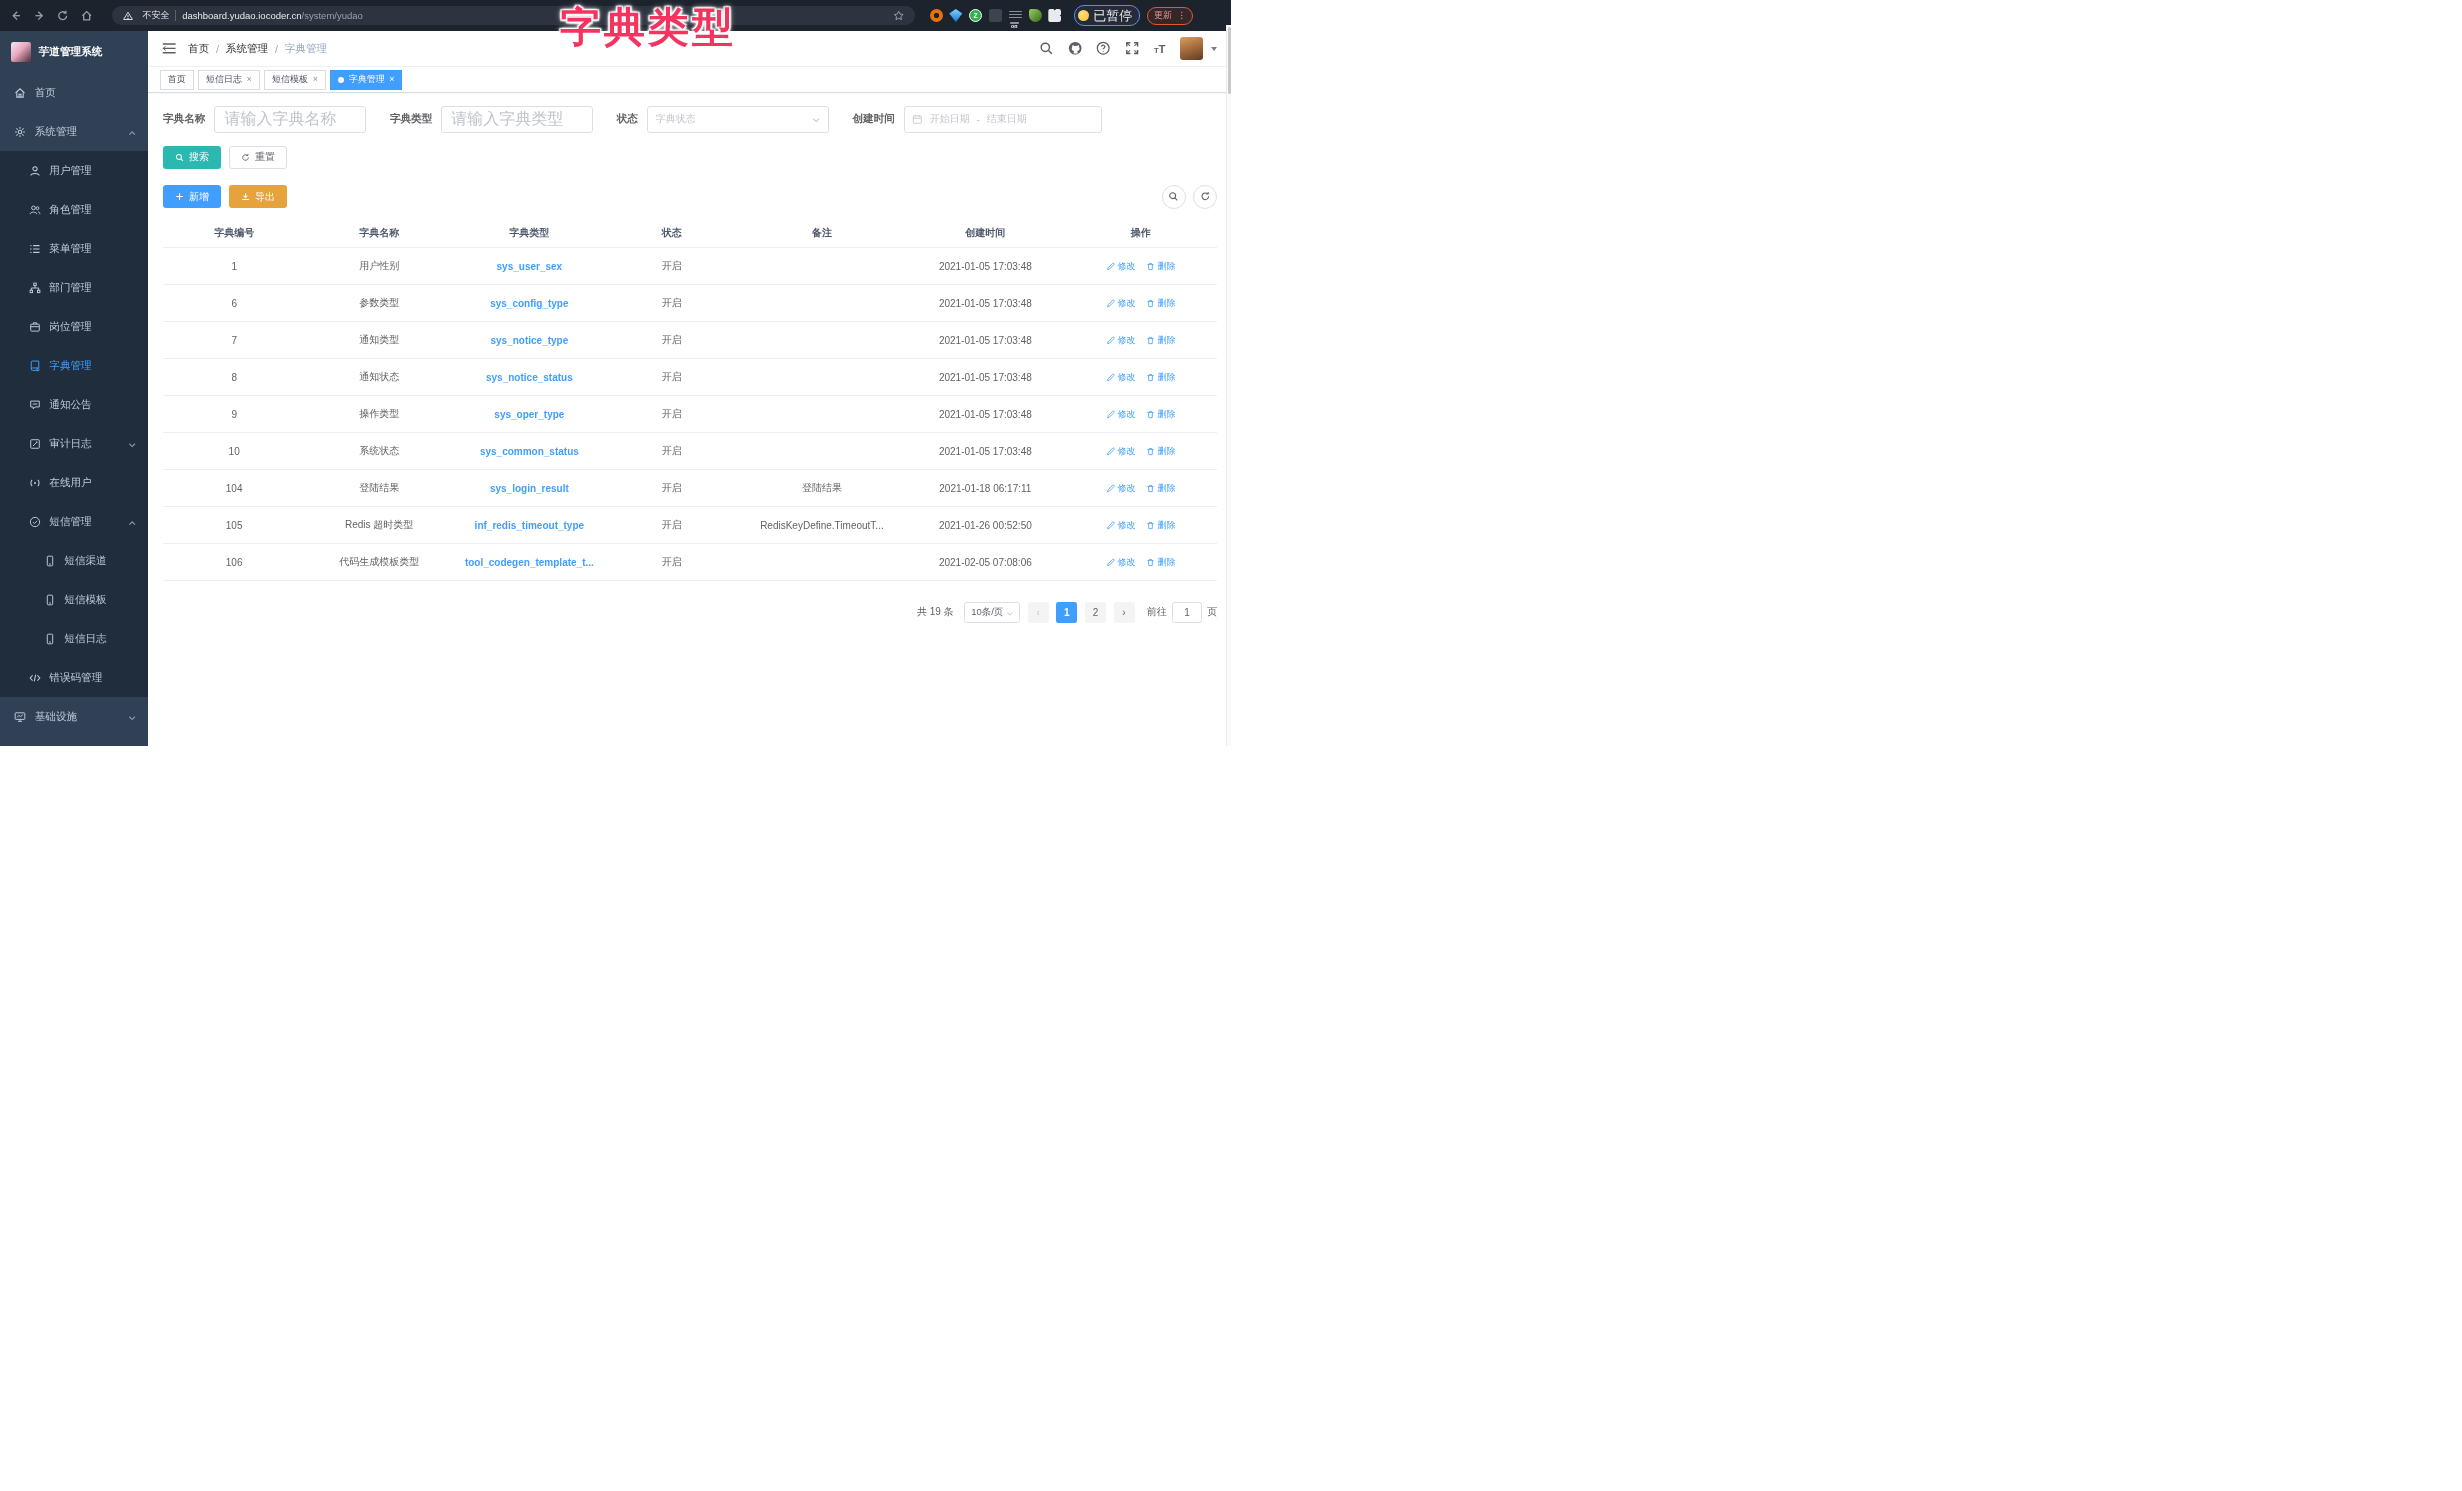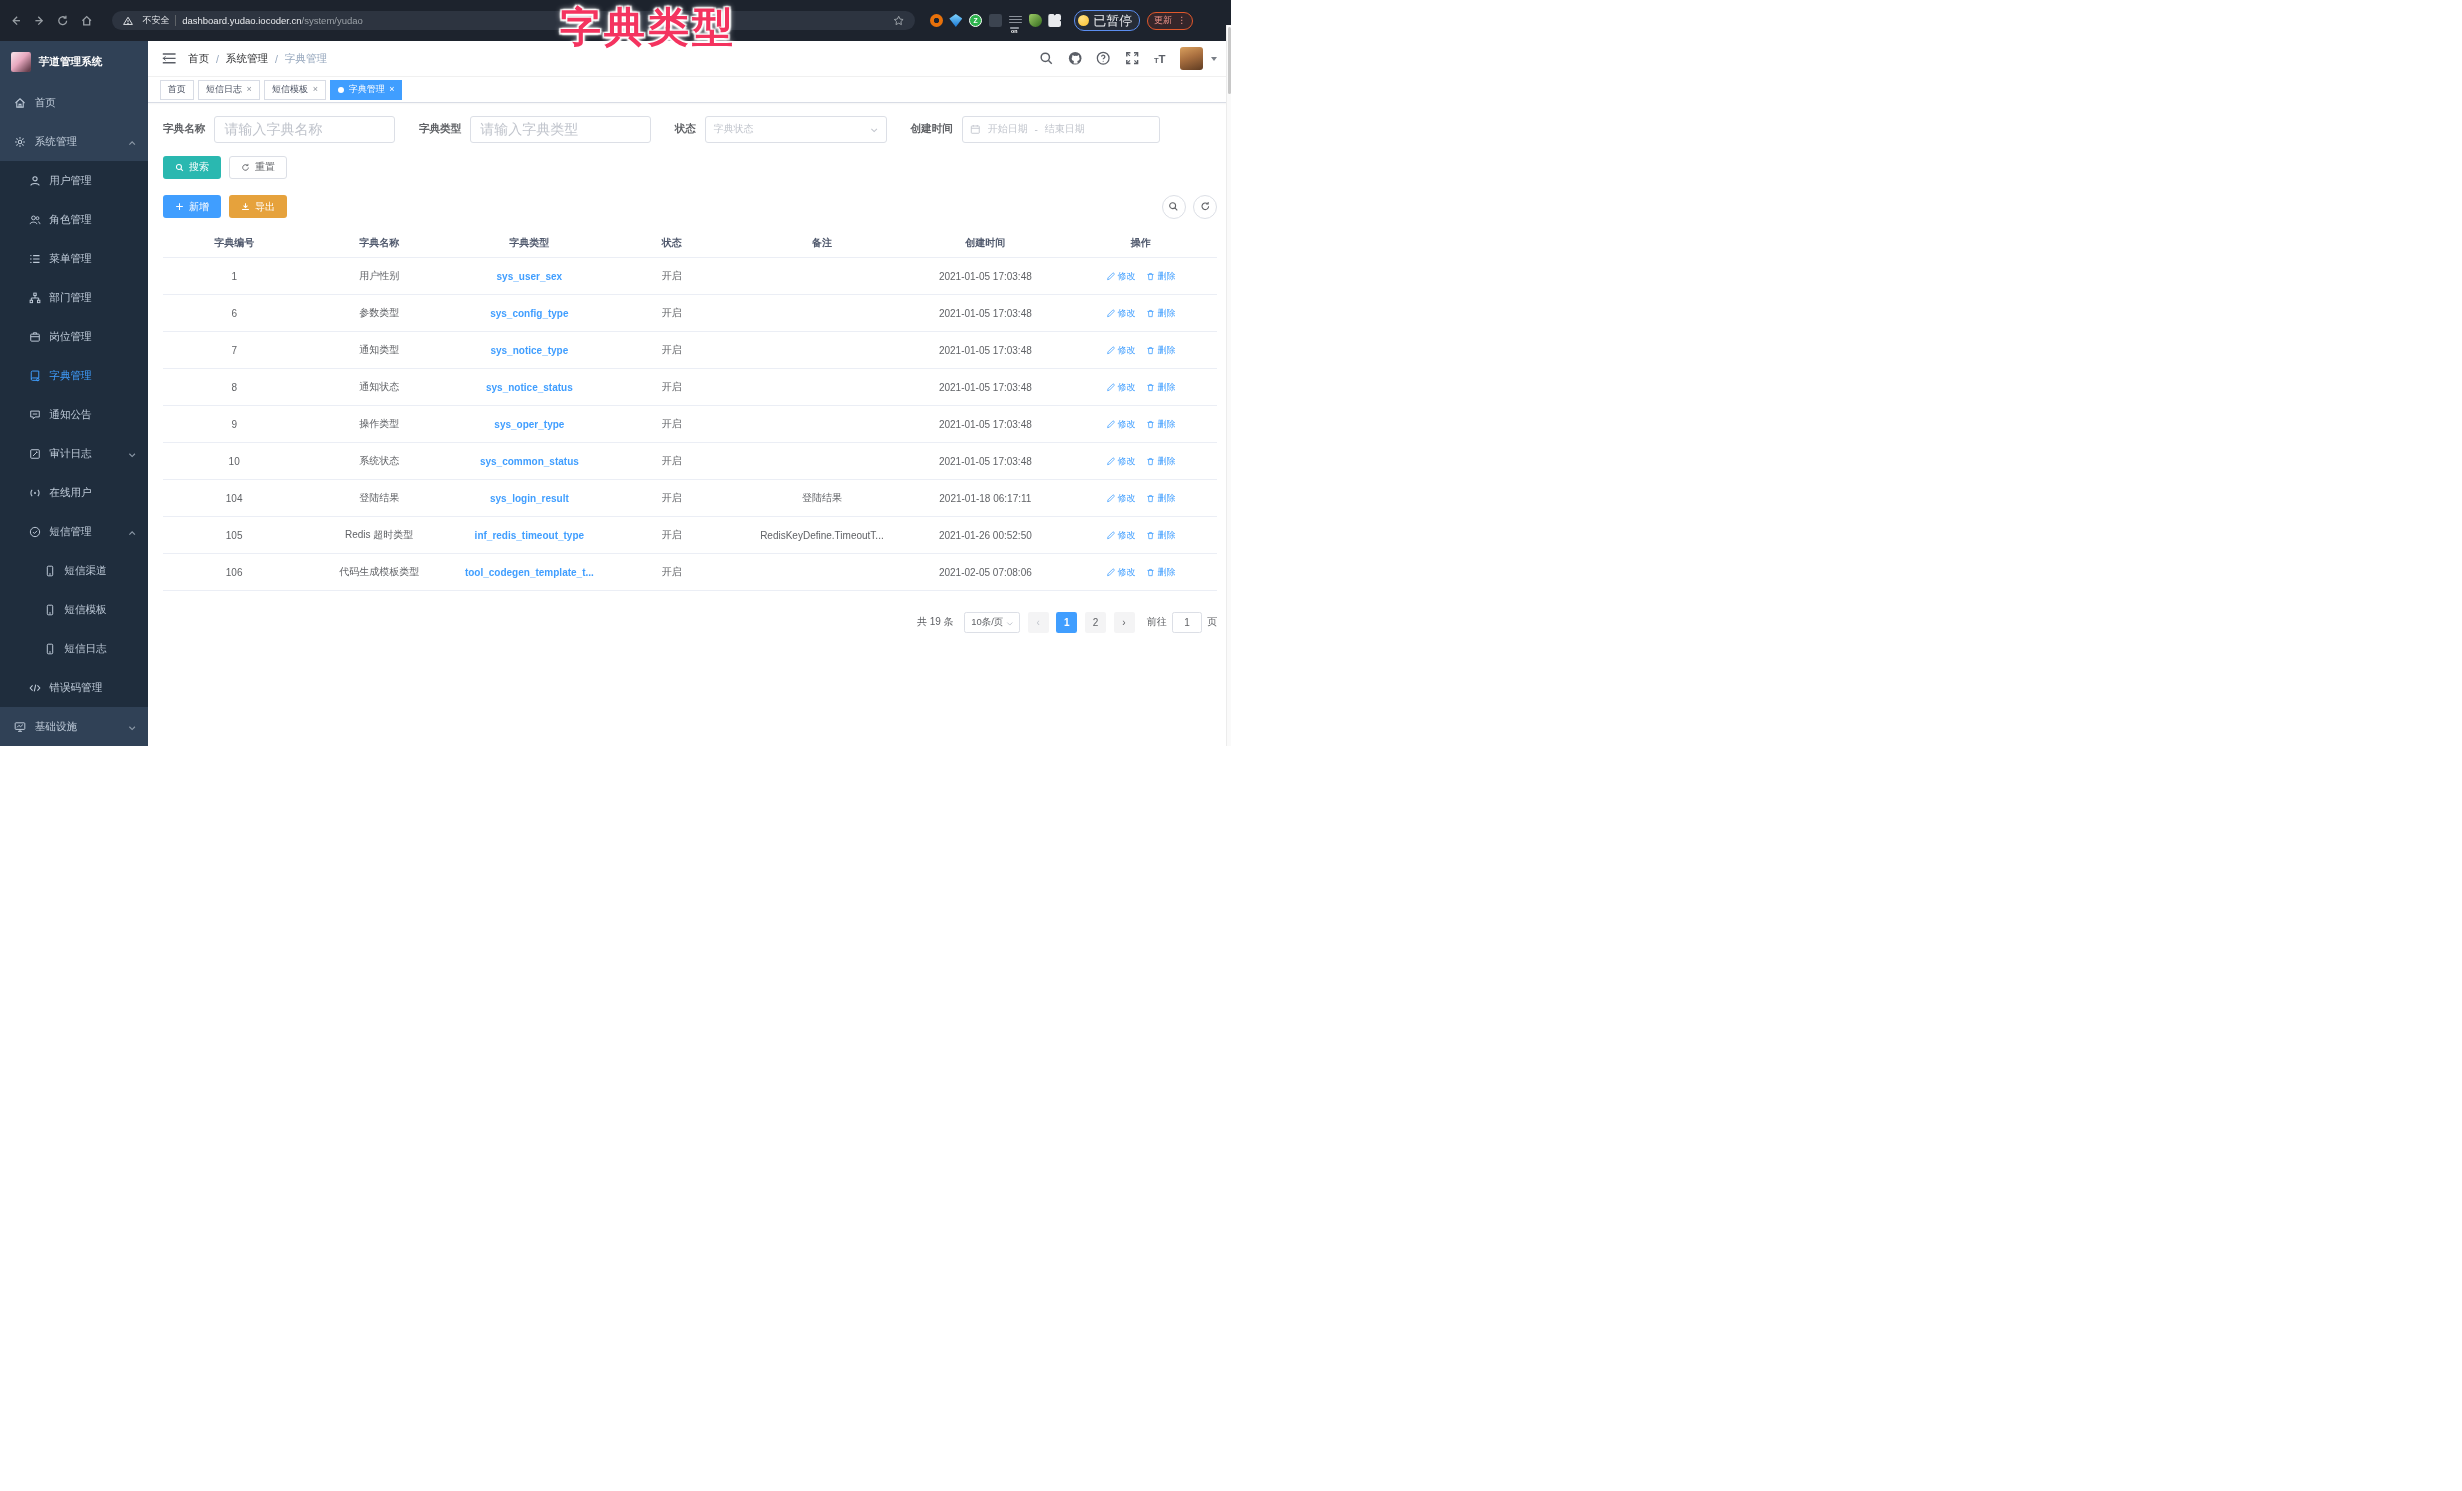--- a/index.html
+++ b/index.html
@@ -1,21 +1,21 @@
 <!DOCTYPE html>
 <html style="font-size:12px"><head>
 <meta charset="utf-8">
 <style>
   * { margin:0; padding:0; box-sizing:border-box; }
   html,body { width:1231px; height:746px; }
   body { font-family:"Liberation Sans","DejaVu Sans",sans-serif; background:#fff; overflow:hidden; }
   .page { position:relative; width:1231px; height:746px; overflow:hidden; }
 
   
-  .browser-bar { height:41px; background:#1d232d; display:flex; align-items:center; padding:0 7.6px; gap:6.8px; }
+  .browser-bar { height:31px; background:#1d232d; display:flex; align-items:center; padding:0 7.6px; gap:6.8px; }
   .bicon { width:16.7px; height:16.7px; display:flex; align-items:center; justify-content:center; color:#9aa0a6; flex:0 0 auto; }
   .bicon svg { width:11.4px; height:11.4px; }
   .address-pill { flex:1; max-width:803px; height:19px; background:#2d3440; border-radius:10px; display:flex; align-items:center; padding:0 7.6px; gap:6px; margin-left:10.6px; overflow:hidden; }
   .warn-icon svg { width:10px; height:10px; }
   .sec-label { color:#e8eaed; font-size:9px; white-space:nowrap; }
   .pill-div { width:0.8px; height:10.6px; background:#5f6368; }
   .url { font-size:9.5px; white-space:nowrap; overflow:hidden; }
   .url .host { color:#e8eaed; }
   .url .path { color:#9aa0a6; }
   .pill-star { margin-left:auto; }
@@ -81,21 +81,21 @@
   .tag-tab .x { font-size:9px; color:#8f959e; line-height:1; }
   .tag-tab.active { background:#409eff; border-color:#409eff; color:#fff; }
   .tag-tab.active .dot { display:inline-block; }
   .tag-tab.active .x { color:#fff; }
 
   
   .content { flex:1; padding:13px 13.7px 0 15px; position:relative; overflow:hidden; }
   .filter-row { display:flex; align-items:center; flex-wrap:nowrap; }
   .f-group { display:flex; align-items:center; margin-right:23.5px; }
   .f-label { font-size:10.6px; color:#606266; font-weight:bold; margin-right:9px; white-space:nowrap; }
-  .f-input { width:181px; height:26.6px; border:0.8px solid #dcdfe6; border-radius:3px; font-size:14px; color:#606266; padding:0 9px; outline:none; font-family:inherit; }
+  .f-input { width:152px; height:26.6px; border:0.8px solid #dcdfe6; border-radius:3px; font-size:16px; color:#606266; padding:0 9px; outline:none; font-family:inherit; }
   .f-input::placeholder { color:#c0c4cc; }
   .f-select { width:182px; height:26.6px; border:0.8px solid #dcdfe6; border-radius:3px; display:flex; align-items:center; padding:0 7.6px; color:#c0c4cc; font-size:10px; justify-content:space-between; }
   .f-select .sel-caret { width:8.3px; height:8.3px; color:#c0c4cc; }
   .f-date { width:198px; height:26.6px; border:0.8px solid #dcdfe6; border-radius:3px; display:flex; align-items:center; padding:0 7.6px; gap:6.8px; color:#c0c4cc; font-size:10px; }
   .f-date .cal { width:10.6px; height:10.6px; color:#c0c4cc; flex:0 0 auto; }
   .f-date .dsep { color:#c0c4cc; }
 
   .btn-row { margin-top:13px; display:flex; gap:7.6px; }
   .btn { height:23px; border-radius:3px; border:0.8px solid transparent; display:inline-flex; align-items:center; gap:4.6px; font-size:10px; padding:0 11.4px; cursor:pointer; white-space:nowrap; }
   .btn svg { width:9px; height:9px; }

